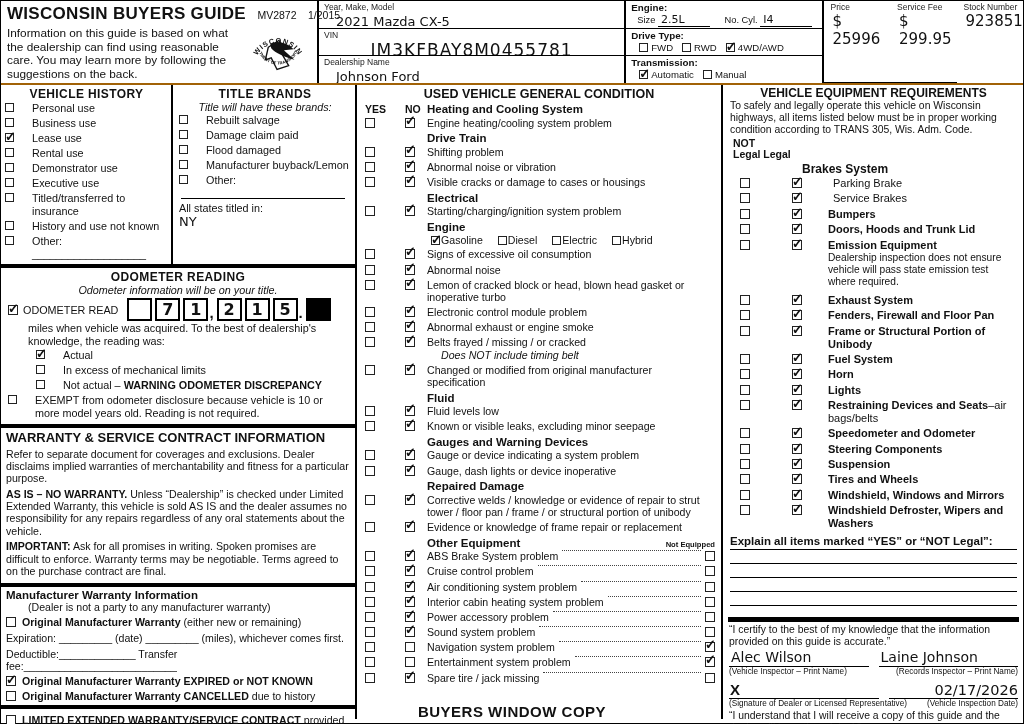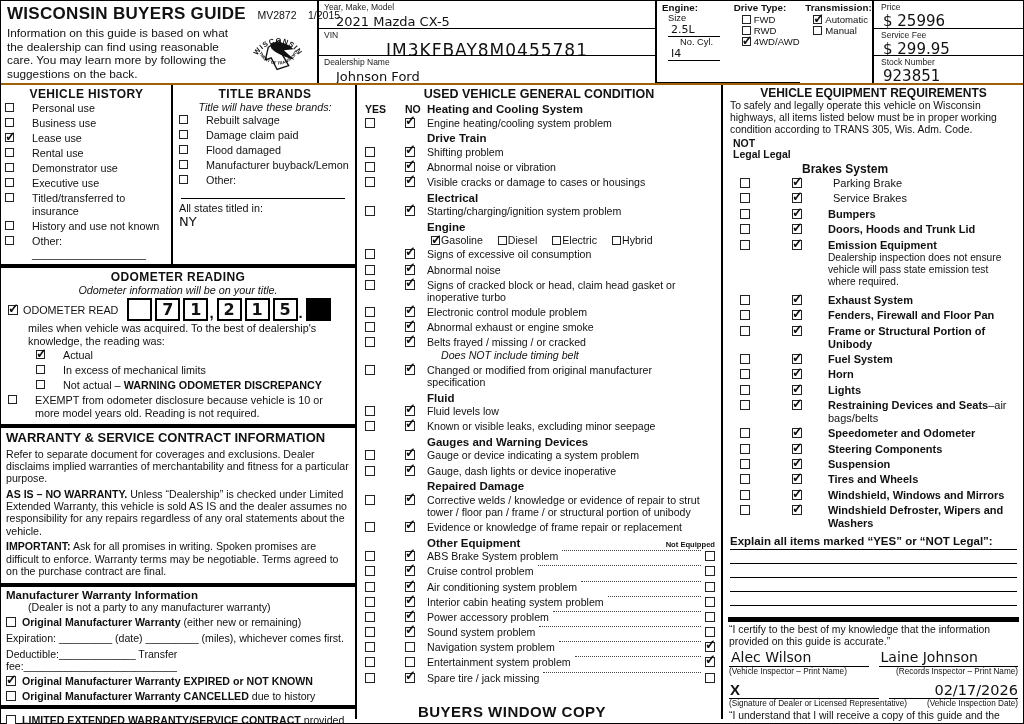--- a/index.html
+++ b/index.html
@@ -25,30 +25,30 @@
   .intro { width:226px; font-size:11.8px; line-height:1.16; margin:3px 0 0 0; }
   .logo { position:absolute; right:8px; top:22px; }
 
   .h-mid { width:338px; border-right:2px solid #000; display:flex; flex-direction:column; }
   .h-cell { flex:1; padding:1px 5px; border-bottom:1.5px solid #000; overflow:hidden; }
   .h-cell:last-child { border-bottom:none; }
   .flbl { display:block; font-size:8.5px; color:#222; }
   .fval { font-family:"DejaVu Sans", sans-serif; font-size:13px; padding-left:12px; }
   .vin-val { display:block; text-align:center; font-size:17px; letter-spacing:1px; padding-left:0; }
 
-  .h-engine { width:217px; border-right:2px solid #000; display:flex; }
+  .h-engine { width:217px; border-right:2px solid #000; display:flex; flex-direction:column; }
   .blbl { font-weight:bold; font-size:9.8px; }
   .h-engine .h-cell { font-size:9.3px; }
   .ufield { font-family:"DejaVu Sans", sans-serif; border-bottom:1px solid #000;
             display:inline-block; min-width:52px; font-size:11px; padding:0 3px; }
   .opt { margin-right:9px; white-space:nowrap; font-size:9.6px; }
   .opt .cb { width:9px; height:9px; vertical-align:-1px; margin-right:3px; }
   .optrow { padding-left:8px; margin-top:1px; }
 
-  .h-price { flex:1; display:flex; flex-direction:column; }
+  .h-price { flex:1; display:flex; flex-direction:row; }
   .h-price .h-cell { padding-left:7px; }
   .pval { font-family:"DejaVu Sans", sans-serif; font-size:15px; display:block; padding-left:2px; }
 
   
   .bodyw { display:flex; height:calc(100% - 88px); }
   .col-left { width:356px; border-right:2px solid #000; display:flex; flex-direction:column; }
   .col-mid  { width:366px; border-right:2px solid #000; padding-top:1px; }
   .col-right{ flex:1; padding:1px 4px 0 5px; position:relative; }
 
   .sec { border-bottom:4px solid #000; padding:2px 5px 3px 5px; }
@@ -447,21 +447,21 @@
             <div class="clabel">Signs of excessive oil consumption</div>
           </div>
           <div class="crow">
             <span class="cb c1"></span>
             <span class="cb on c2"></span>
             <div class="clabel">Abnormal noise</div>
           </div>
           <div class="crow">
             <span class="cb c1"></span>
             <span class="cb on c2"></span>
-            <div class="clabel">Signs of cracked block or head, claim head gasket or inoperative turbo</div>
+            <div class="clabel">Lemon of cracked block or head, blown head gasket or inoperative turbo</div>
           </div>
           <div class="crow">
             <span class="cb c1"></span>
             <span class="cb on c2"></span>
             <div class="clabel">Electronic control module problem</div>
           </div>
           <div class="crow">
             <span class="cb c1"></span>
             <span class="cb on c2"></span>
             <div class="clabel">Abnormal exhaust or engine smoke</div>

